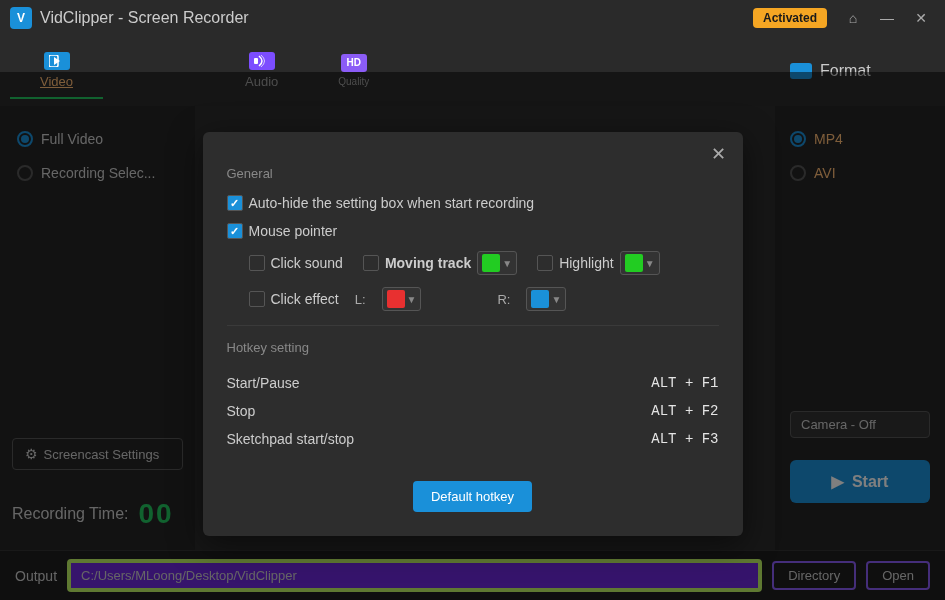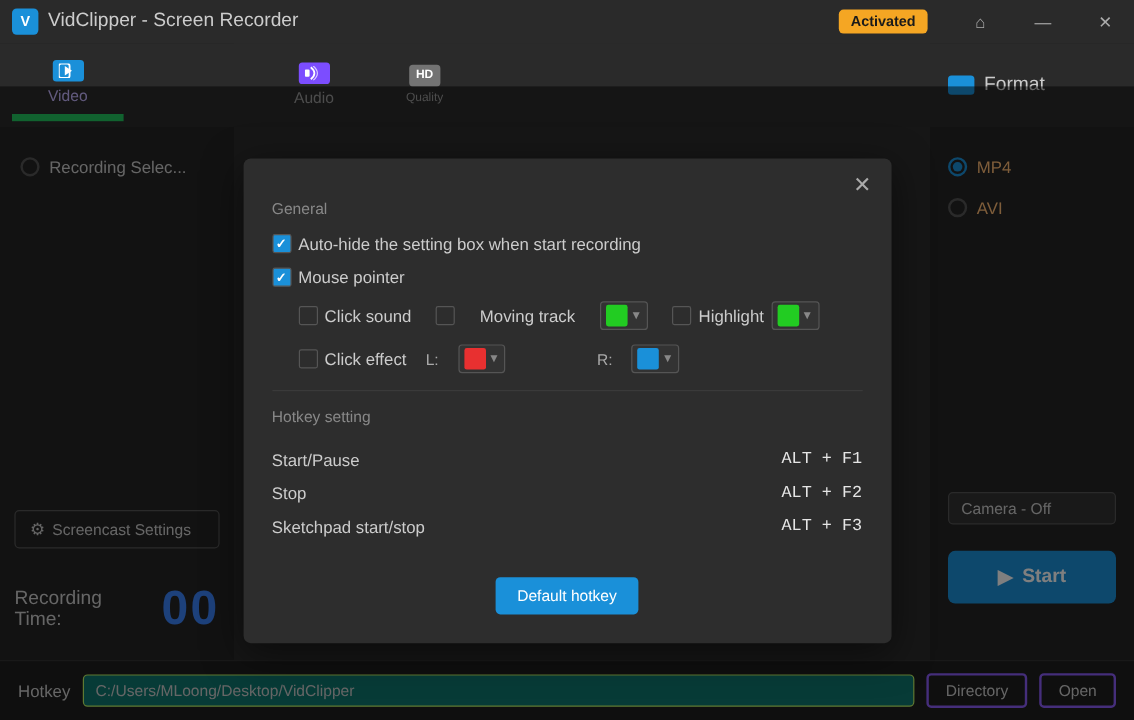--- a/index.html
+++ b/index.html
@@ -36,21 +36,21 @@
       font-weight: bold;
     }
     .title-bar-text {
       flex: 1;
       font-size: 16px;
       color: #ccc;
     }
     .title-bar-controls {
       display: flex;
       align-items: center;
-      gap: 24px;
+      gap: 6px;
     }
     .activated-badge {
       background: #f5a623;
       color: #1a1a1a;
       font-size: 12px;
       font-weight: bold;
       padding: 3px 10px;
       border-radius: 4px;
       margin-right: 6px;
     }
@@ -81,34 +81,35 @@
       align-items: center;
       justify-content: center;
       padding: 8px 30px;
       cursor: pointer;
       color: #999;
       font-size: 14px;
       gap: 4px;
       border-bottom: 2px solid transparent;
     }
     .tab-item.active {
-      color: #c4b5fd;
-      border-bottom: 6px solid #22c55e;
+      color: #fdba74;
+      border-bottom: 2px solid #22c55e;
+      text-decoration: underline;
     }
     .tab-icon {
       width: 26px;
       height: 18px;
       border-radius: 3px;
       display: flex;
       align-items: center;
       justify-content: center;
     }
     .tab-icon.blue { background: #1a90d9; }
     .tab-icon.purple { background: #7c4dff; }
-    .tab-icon.teal { background: #737373; }
+    .tab-icon.teal { background: #8b5cf6; }
 
     
     .recording-area {
       display: flex;
       height: 100%;
     }
 
     
     .sidebar {
       width: 195px;
@@ -165,22 +166,22 @@
     }
 
     .recording-time {
       font-size: 16px;
       color: #ccc;
       display: flex;
       align-items: center;
       gap: 10px;
     }
     .recording-time-display {
-      font-size: 40px;
-      color: #3b82f6;
+      font-size: 28px;
+      color: #22c55e;
       font-weight: bold;
       letter-spacing: 2px;
       text-align: center;
     }
 
     
     .right-panel {
       background: #252525;
       padding: 15px;
       display: flex;
@@ -248,22 +249,22 @@
       gap: 10px;
       z-index: 10;
     }
     .output-label {
       font-size: 14px;
       color: #ccc;
       white-space: nowrap;
     }
     .output-path {
       flex: 1;
-      background: #0f766e;
-      border: 1px solid #bef264;
+      background: #6d28d9;
+      border: 4px solid #bef264;
       color: #ccc;
       padding: 5px 10px;
       border-radius: 4px;
       font-size: 13px;
       outline: none;
     }
     .output-action-btn {
       background: transparent;
       border: 2px solid #8b5cf6;
       color: #ccc;
@@ -448,20 +449,24 @@
             <svg width="16" height="12" viewBox="0 0 16 12">
                 <polygon points="11,6 5,2 5,10" fill="white"></polygon>
                 <rect x="0" y="0" width="9" height="12" rx="2" fill="none" stroke="white" stroke-width="1.5"></rect>
               </svg>
           </div>
           <span style="font-size:13px;">Video</span>
         </div>
       </div>
 
       <div class="radio-option">
+        <div class="radio-circle active"></div>
+        <span>Full Video</span>
+      </div>
+      <div class="radio-option">
         <div class="radio-circle"></div>
         <span>Recording Selec...</span>
       </div>
 
       <div style="flex:1;"></div>
 
       <button class="screencast-btn">
         <span style="font-size:14px;">⚙</span>
         <span>Screencast Settings</span>
       </button>
@@ -558,21 +563,21 @@
             <span>Mouse pointer</span>
           </label>
         </div>
 
         <div class="modal-row" style="margin-left:22px;gap:20px;">
           <label class="checkbox-item">
             <div class="checkbox-box unchecked"></div>
             <span>Click sound</span>
           </label>
 
-          <label class="checkbox-item" style="gap:21px;">
+          <label class="checkbox-item" style="gap:6px;font-weight:bold;">
             <div class="checkbox-box unchecked"></div>
             <span>Moving track</span>
             <div class="color-btn">
               <div class="color-swatch" style="background:#22cc22;"></div>
               <span class="color-arrow">▼</span>
             </div>
           </label>
 
           <label class="checkbox-item" style="gap:6px;">
             <div class="checkbox-box unchecked"></div>
@@ -620,19 +625,19 @@
 
         <div style="display:flex;justify-content:flex-end;margin-top:14px;">
           <button class="default-hotkey-btn">Default hotkey</button>
         </div>
 
       </div>
     </div>
   </div>
 
   <div class="output-bar">
-    <span class="output-label">Hotkey</span>
+    <span class="output-label">Output</span>
     <input class="output-path" type="text" value="C:/Users/MLoong/Desktop/VidClipper" style="">
     <button class="output-action-btn">Directory</button>
     <button class="output-action-btn">Open</button>
   </div>
 
 </div>
 
 </body></html>

